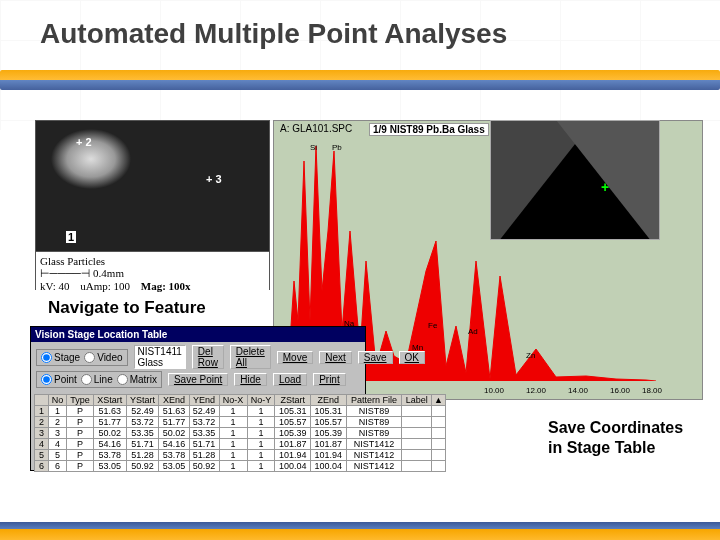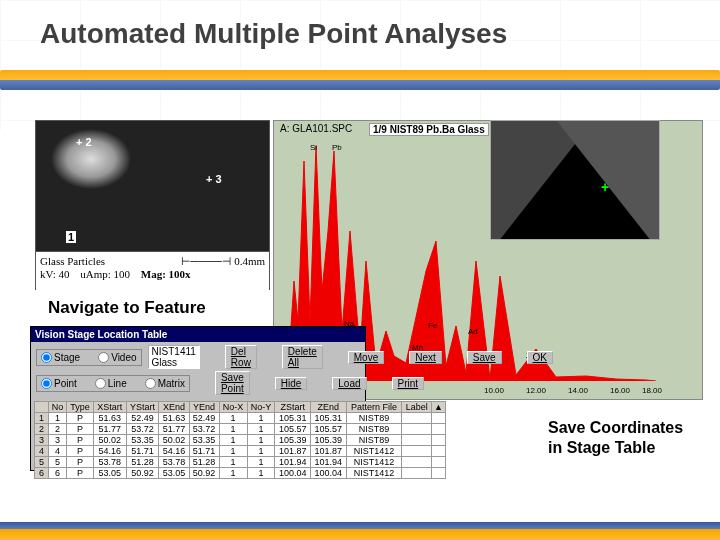--- a/index.html
+++ b/index.html
@@ -12,21 +12,21 @@
   .sem { position: absolute; top: 120px; left: 35px; width: 235px; height: 170px; border: 1px solid #555; background: #222; }
   .sem-img { width: 100%; height: 130px; position: relative; background: radial-gradient(ellipse 40px 30px at 55px 38px, #ddd 0%, #999 60%, #222 100%),
                                                    radial-gradient(ellipse 38px 28px at 180px 60px, #ccc 0%, #888 60%, #222 100%),
                                                    radial-gradient(ellipse 42px 32px at 55px 115px, #ccc 0%, #888 60%, #222 100%),
                                                    radial-gradient(circle 18px at 125px 90px, #888 0%, #222 100%),
                                                    #1b1b1b; }
   .marker { position: absolute; color: #fff; font-size: 11px; font-weight: bold; }
   .m2 { top: 15px; left: 40px; } .m3 { top: 52px; left: 170px; } .m1 { top: 110px; left: 30px; color:#000; background:#fff; padding:0 2px;}
   .m2::before, .m3::before { content: "+ "; }
   .sem-caption { background: #fff; height: 40px; padding: 3px 4px; font-size: 11px; border-top: 1px solid #555; font-family: 'Times New Roman', serif; }
-  .sem-caption .row1 { display:flex; justify-content: space-between;}
+  .sem-caption .row1 { display:flex; justify-content: flex-start; flex-direction: column;}
   .sem-caption .row2 span { margin-right: 8px; }
 
   .nav-label { position: absolute; top: 298px; left: 48px; font-size: 17px; font-weight: bold; }
   .save-label { position: absolute; top: 418px; left: 548px; width: 140px; font-size: 16px; font-weight: bold; line-height: 1.25;}
 
   .spectrum { position: absolute; top: 120px; left: 273px; width: 430px; height: 280px; background: #c1d0b5; border: 1px solid #888;}
   .spectrum-title { position:absolute; top:2px; left:6px; font-size:10px; }
   .spectrum-sub { position:absolute; top:2px; left:95px; font-size:10px; font-weight:bold; background:#fff; border:1px solid #999; padding:0 3px;}
   .spectrum svg { position:absolute; bottom:18px; left:12px; }
   .peak-lbl { position:absolute; font-size:8px; color:#000; }
@@ -34,22 +34,22 @@
 
   .tip-inset { position: absolute; top: 120px; left: 490px; width: 170px; height: 120px; border: 1px solid #aaa; background: #000; overflow:hidden;}
   .tip-inset::before{ content:""; position:absolute; top:-10px; left:0; width:0; height:0; border-left:110px solid #444; border-bottom:140px solid transparent;}
   .tip-inset::after{ content:""; position:absolute; top:-10px; right:0; width:0; height:0; border-right:110px solid #555; border-bottom:140px solid transparent;}
   .tip-cross{position:absolute; top:58px; left:110px; color:#0f0; font-size:14px; font-weight:bold;}
 
   .table-win { position: absolute; top: 326px; left: 30px; width: 336px; height: 145px; border: 1px solid #000; background: #c0c0c0; font-family: Tahoma, sans-serif; font-size: 10px; }
   .table-title { background: #000060; color: #fff; padding: 2px 4px; font-size: 10px; font-weight: bold; }
   .panel { padding: 3px 5px; }
   .panel-row { display: flex; align-items: center; gap: 6px; margin-bottom: 2px;}
-  .group { border: 1px solid #888; padding: 2px 4px; display:flex; gap:18px; font-size:10px;}
-  .btn { background: #c0c0c0; border: 1px outset #fff; padding: 0 5px; font-size: 10px; cursor:pointer; display:inline-block;margin-left:19px;}
+  .group { border: 1px solid #888; padding: 2px 4px; display:flex; gap:4px; font-size:10px;}
+  .btn { background: #c0c0c0; border: 1px outset #fff; padding: 0 5px; font-size: 10px; cursor:pointer; display:inline-block;}
   .btn-u { text-decoration: underline; }
   .radio, .check { font-size:10px; display:inline-flex; align-items:center; gap:2px;}
   .radio input, .check input { margin:0; width:11px; height:11px;}
   .datagrid { width: 412px; border-collapse: collapse; background: #fff; margin: 1px 3px; font-size: 9px;}
   .datagrid th, .datagrid td { border: 1px solid #999; padding: 0 2px; text-align: center; white-space:nowrap;}
   .datagrid th { background: #d4d0c8; font-weight: normal;}
   .row-hdr { background: #d4d0c8; width:14px;}
 
   .bottom-stripe { position:absolute; bottom:0; left:0; width:720px; height:18px; background: linear-gradient(#3b5998 0%, #5a7fbf 40%, #f7a600 40%, #ffb92b 100%);}
 </style>

